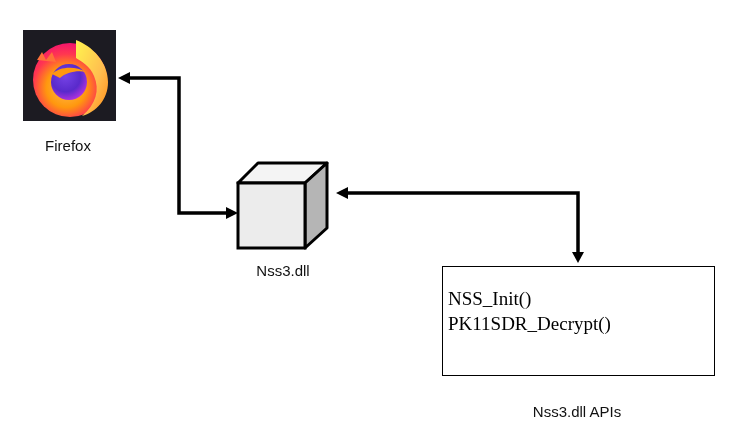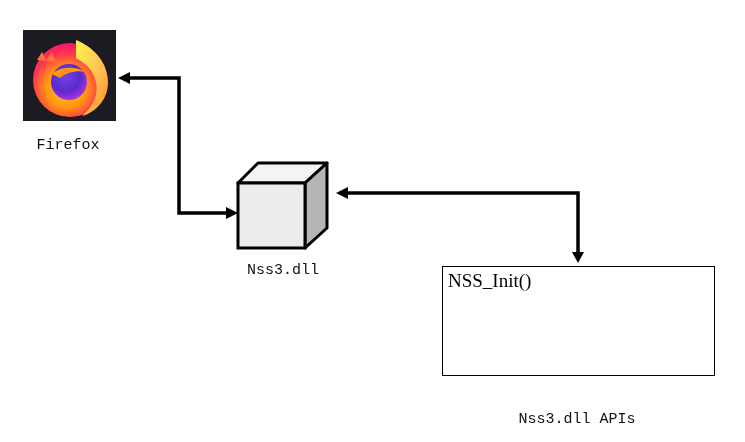--- a/index.html
+++ b/index.html
@@ -1,19 +1,19 @@
 <!DOCTYPE html>
 <html><head>
 <meta charset="utf-8">
 <style>
   html, body { margin:0; padding:0; background:#ffffff; }
   body { width:745px; height:442px; position:relative; overflow:hidden; font-family:"DejaVu Sans", sans-serif; }
   svg.diagram { position:absolute; left:0; top:0; }
-  .label { position:absolute; font-family:Liberation Mono, monospace; font-size:15px; color:#111; white-space:nowrap; transform:translateX(-50%); }
-  .api-box { position:absolute; left:442px; top:266px; width:273px; height:110px; border:1.5px solid #000; box-sizing:border-box; padding:1px 0 0 5px; background:#fff; }
+  .label { position:absolute; font-family:Liberation Sans, sans-serif; font-size:15px; color:#111; white-space:nowrap; transform:translateX(-50%); }
+  .api-box { position:absolute; left:442px; top:266px; width:273px; height:110px; border:1.5px solid #000; box-sizing:border-box; padding:19px 0 0 5px; background:#fff; }
   .api-line { font-family:"Liberation Serif", "DejaVu Serif", serif; font-size:19px; line-height:25px; color:#000; white-space:nowrap; }
 </style>
 </head>
 <body>
 
 <svg class="diagram" width="745" height="442" viewBox="0 0 745 442">
   <defs>
     <radialGradient id="foxFlame" cx="45%" cy="60%" r="60%">
       <stop offset="0%" stop-color="#ffbd4f"></stop>
       <stop offset="45%" stop-color="#ff980e"></stop>
@@ -58,15 +58,16 @@
     <polygon points="336,193 348,187 348,199" fill="#000"></polygon>
     <polygon points="578,263 572,252 584,252" fill="#000"></polygon>
   </g>
 </svg>
 
 <div class="label" style="left:68px; top:137px;">Firefox</div>
 <div class="label" style="left:283px; top:262px;text-align:right;">Nss3.dll</div>
 
 <div class="api-box">
   <div class="api-line">NSS_Init()</div>
+  <div class="api-line">PK11SDR_Decrypt()</div>
 </div>
 
-<div class="label" style="left:577px; top:403px;margin-top:8px;">Nss3.dll APIs</div>
+<div class="label" style="left:577px; top:403px;">Nss3.dll APIs</div>
 
 </body></html>

